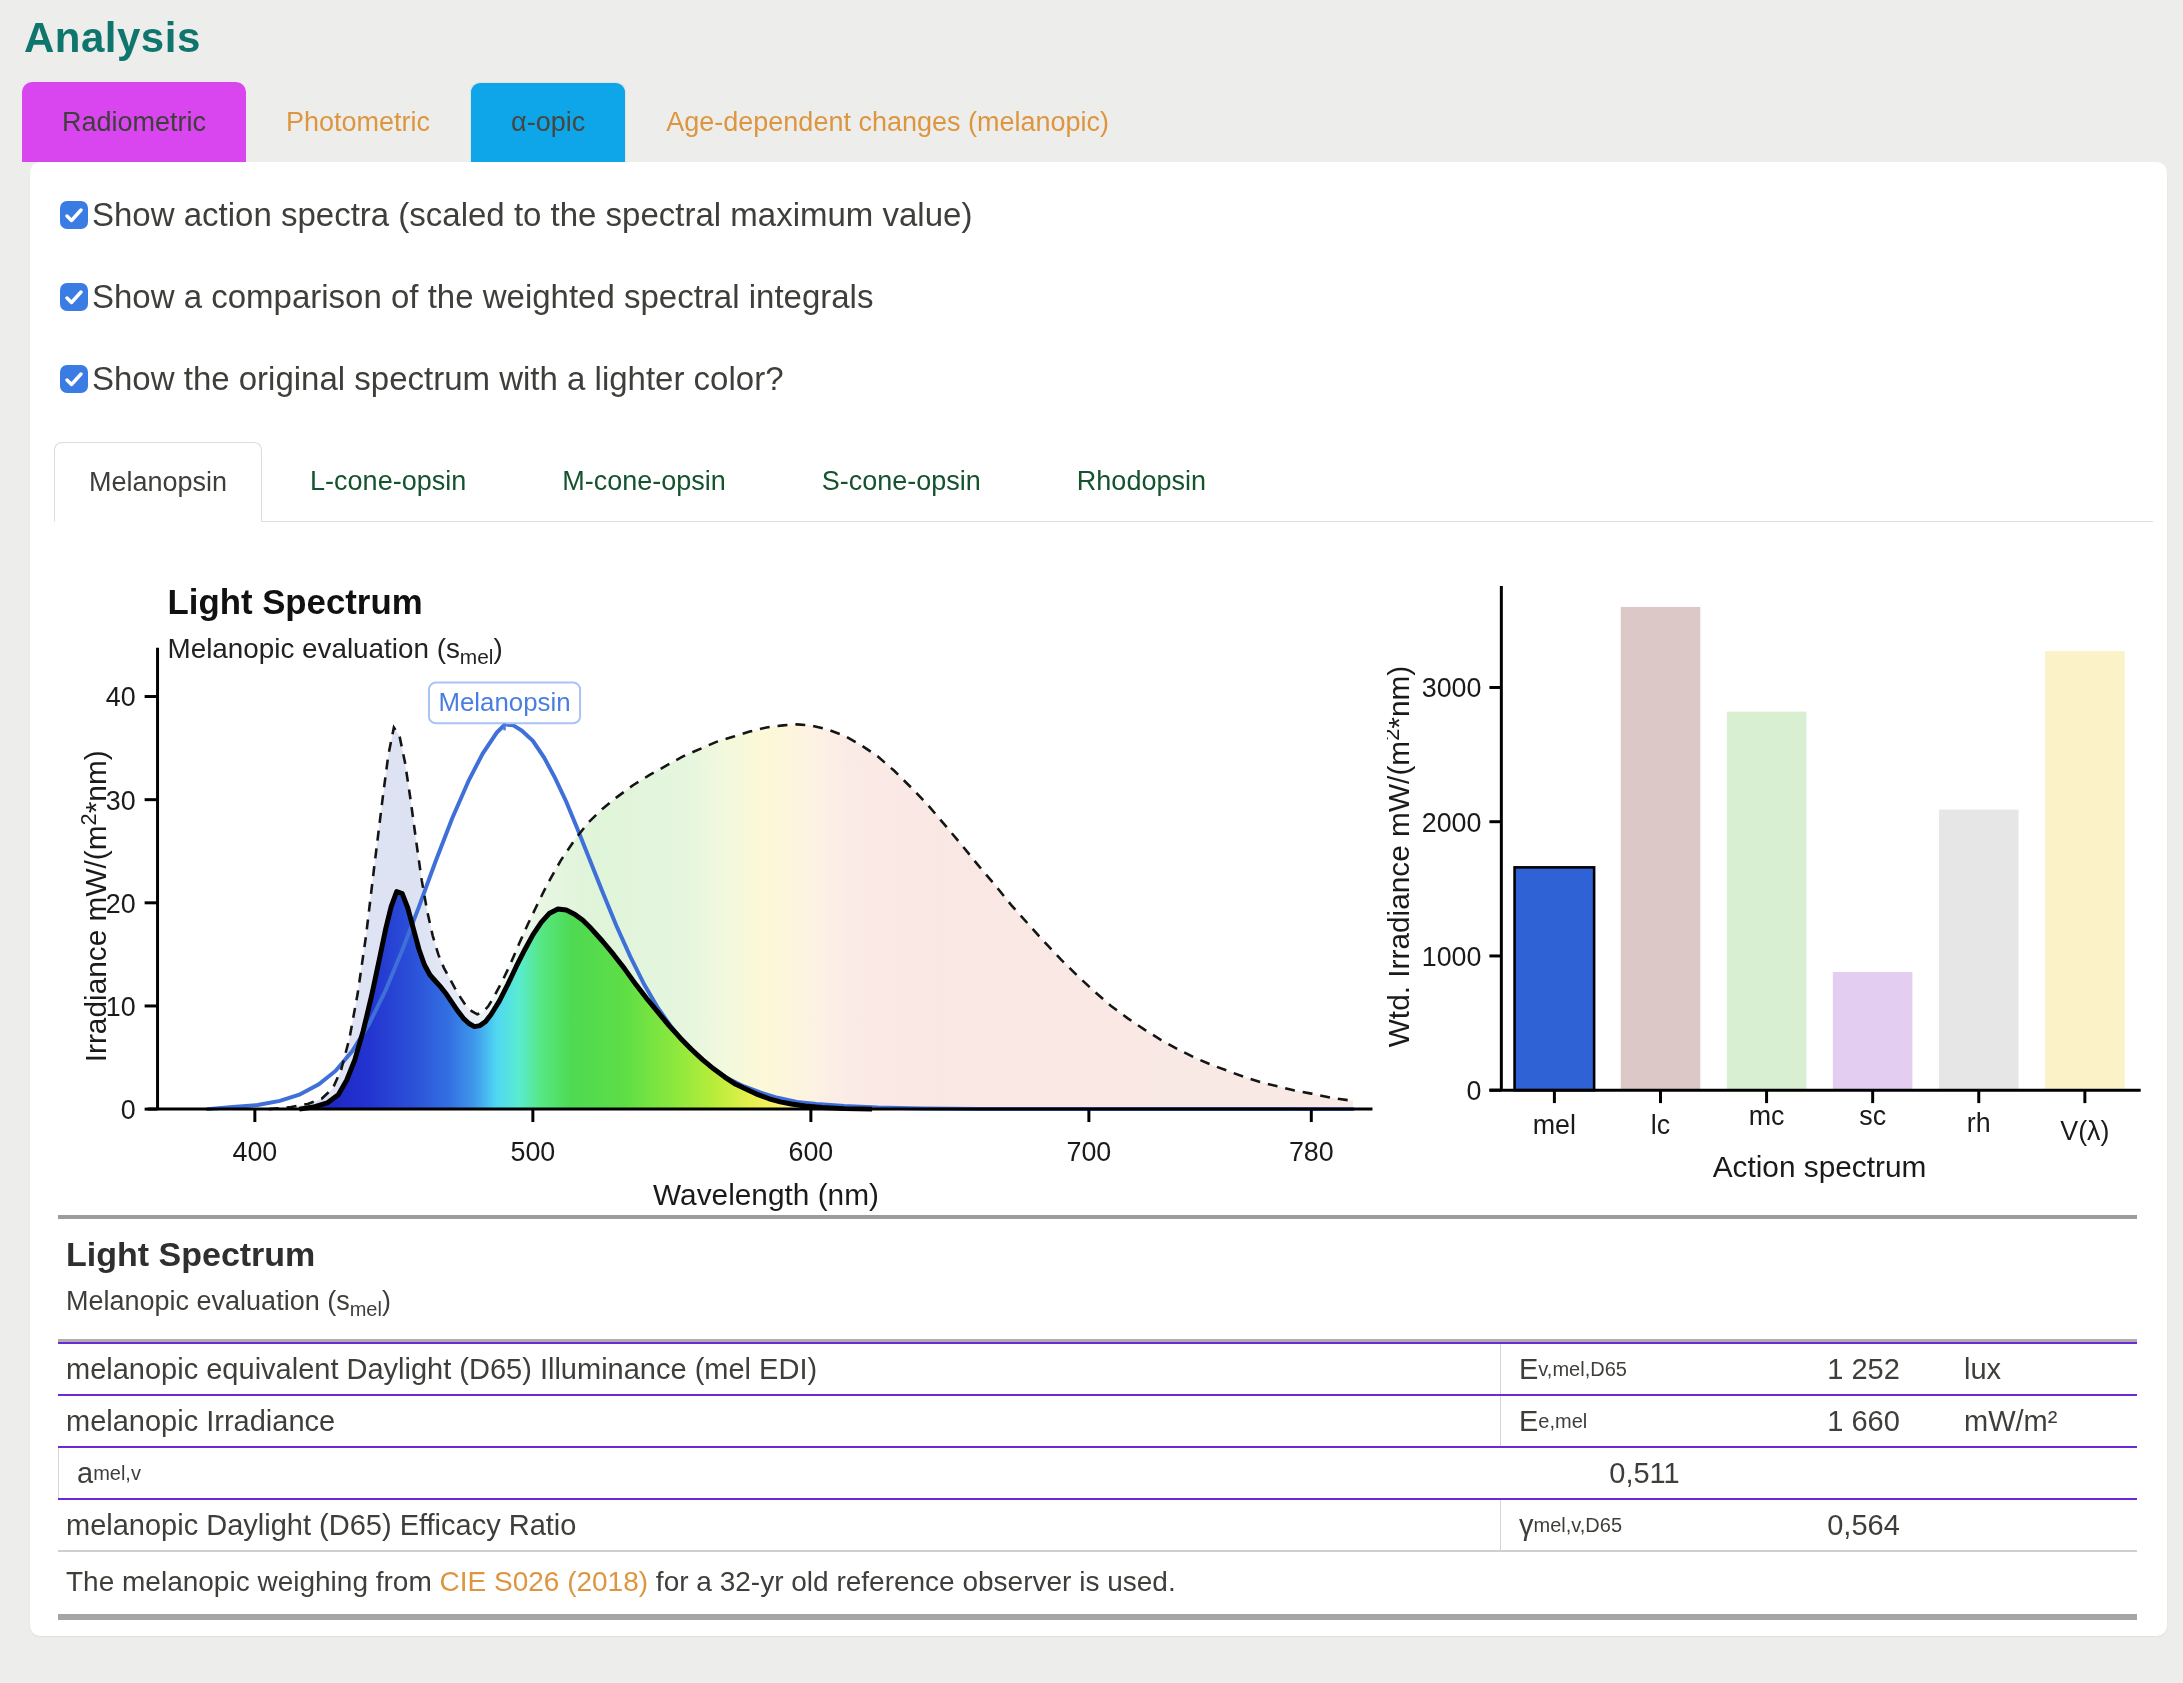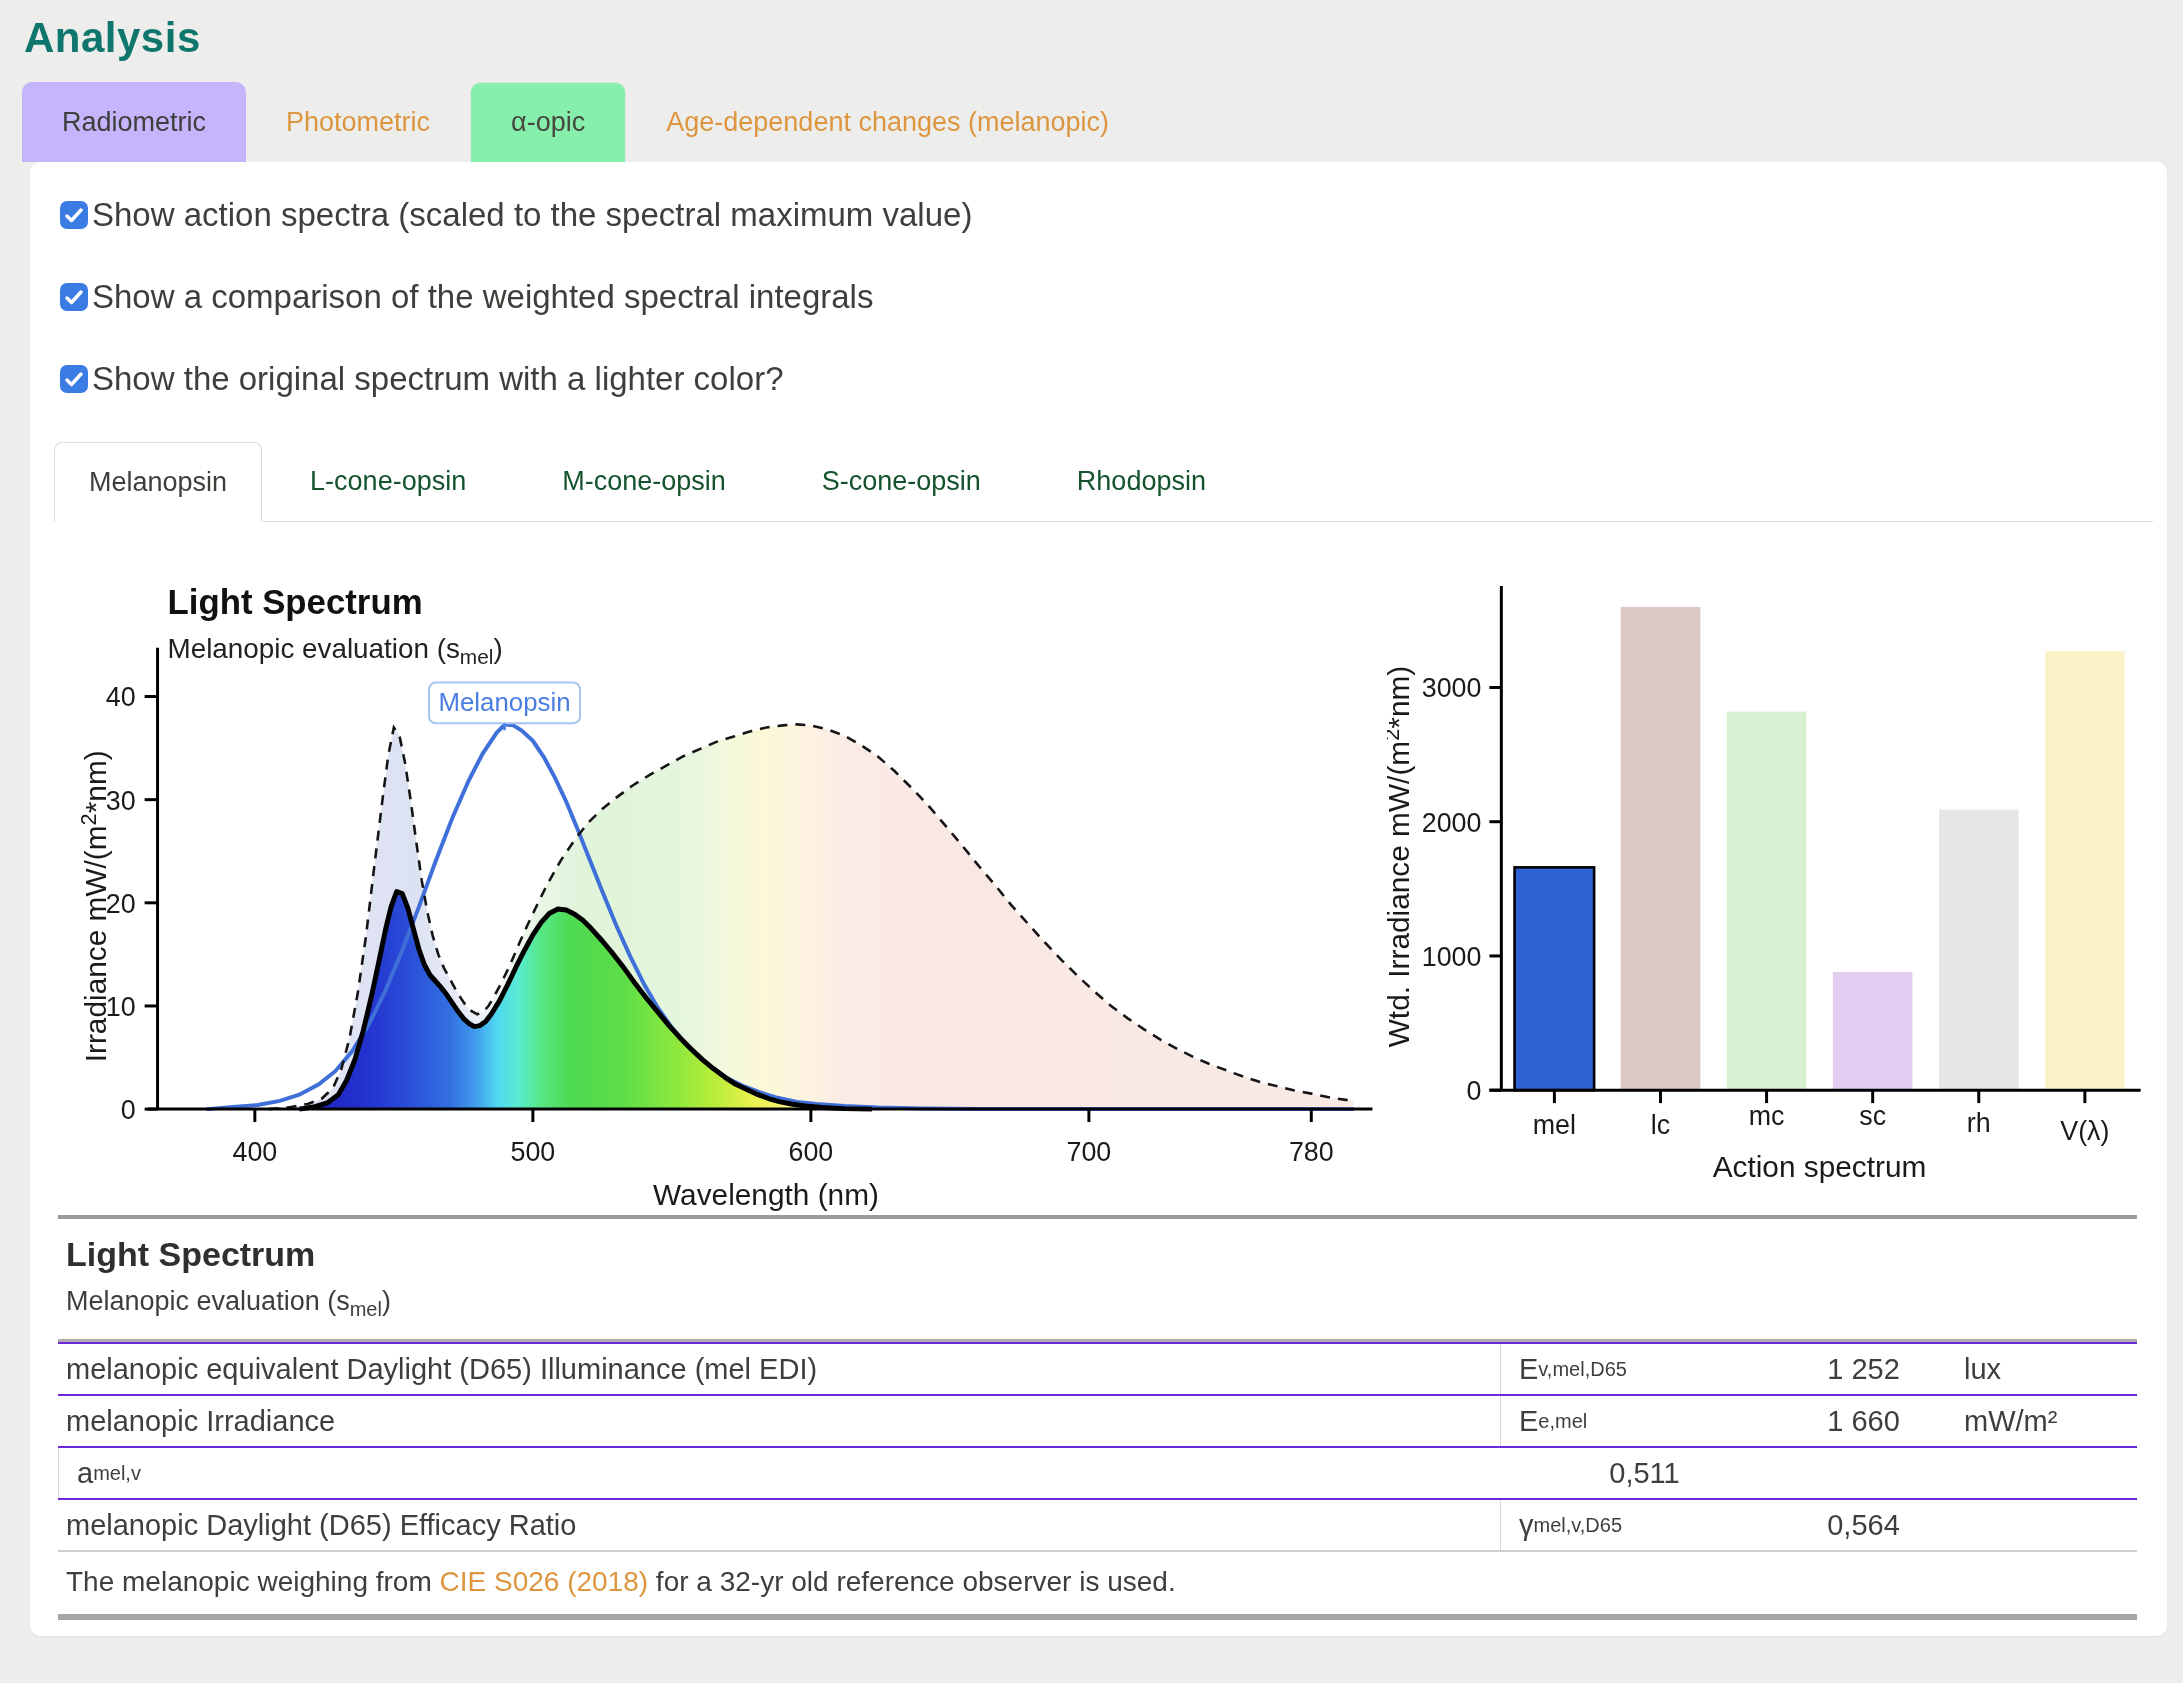--- a/index.html
+++ b/index.html
@@ -4,22 +4,22 @@
 <style>
   * { box-sizing: border-box; margin: 0; padding: 0; }
   html,body { background:#ededeb; font-family:"Liberation Sans","DejaVu Sans",sans-serif; color:#3e3f3a; }
   body { width:2183px; min-height:1684px; }
 
   .page-title { font-size:42px; font-weight:600; color:#0f766e; margin:14px 0 0 24px; letter-spacing:0.5px; }
 
   
   .main-tabs { display:flex; margin:20px 0 0 22px; height:80px; }
   .mtab { display:flex; align-items:center; padding:0 40px; font-size:27px; color:#dd963f; cursor:pointer; white-space:nowrap; }
-  .mtab.light { background:#c4b5fd; border-radius:10px 10px 0 0; color:#3e3f3a; }
-  .mtab.active { background:#86efac; border:1px solid #e3e3e1; border-bottom:none; border-radius:10px 10px 0 0; color:#46473f; }
+  .mtab.light { background:#d946ef; border-radius:10px 10px 0 0; color:#3e3f3a; }
+  .mtab.active { background:#0ea5e9; border:1px solid #e3e3e1; border-bottom:none; border-radius:10px 10px 0 0; color:#46473f; }
 
   
   .panel { background:#fff; margin:0 16px 8px 30px; border-radius:10px; padding:34px 14px 16px 14px; box-shadow:0 1px 2px rgba(0,0,0,.06); }
 
   
   .cb-row { display:flex; align-items:center; gap:4px; margin:0 0 44px 16px; font-size:33px; }
   .cbx { width:28px; height:28px; background:#3b7ce4; border-radius:7px; display:flex; align-items:center; justify-content:center; flex:none; cursor:pointer; }
   .cbx svg { display:block; }
 
   

